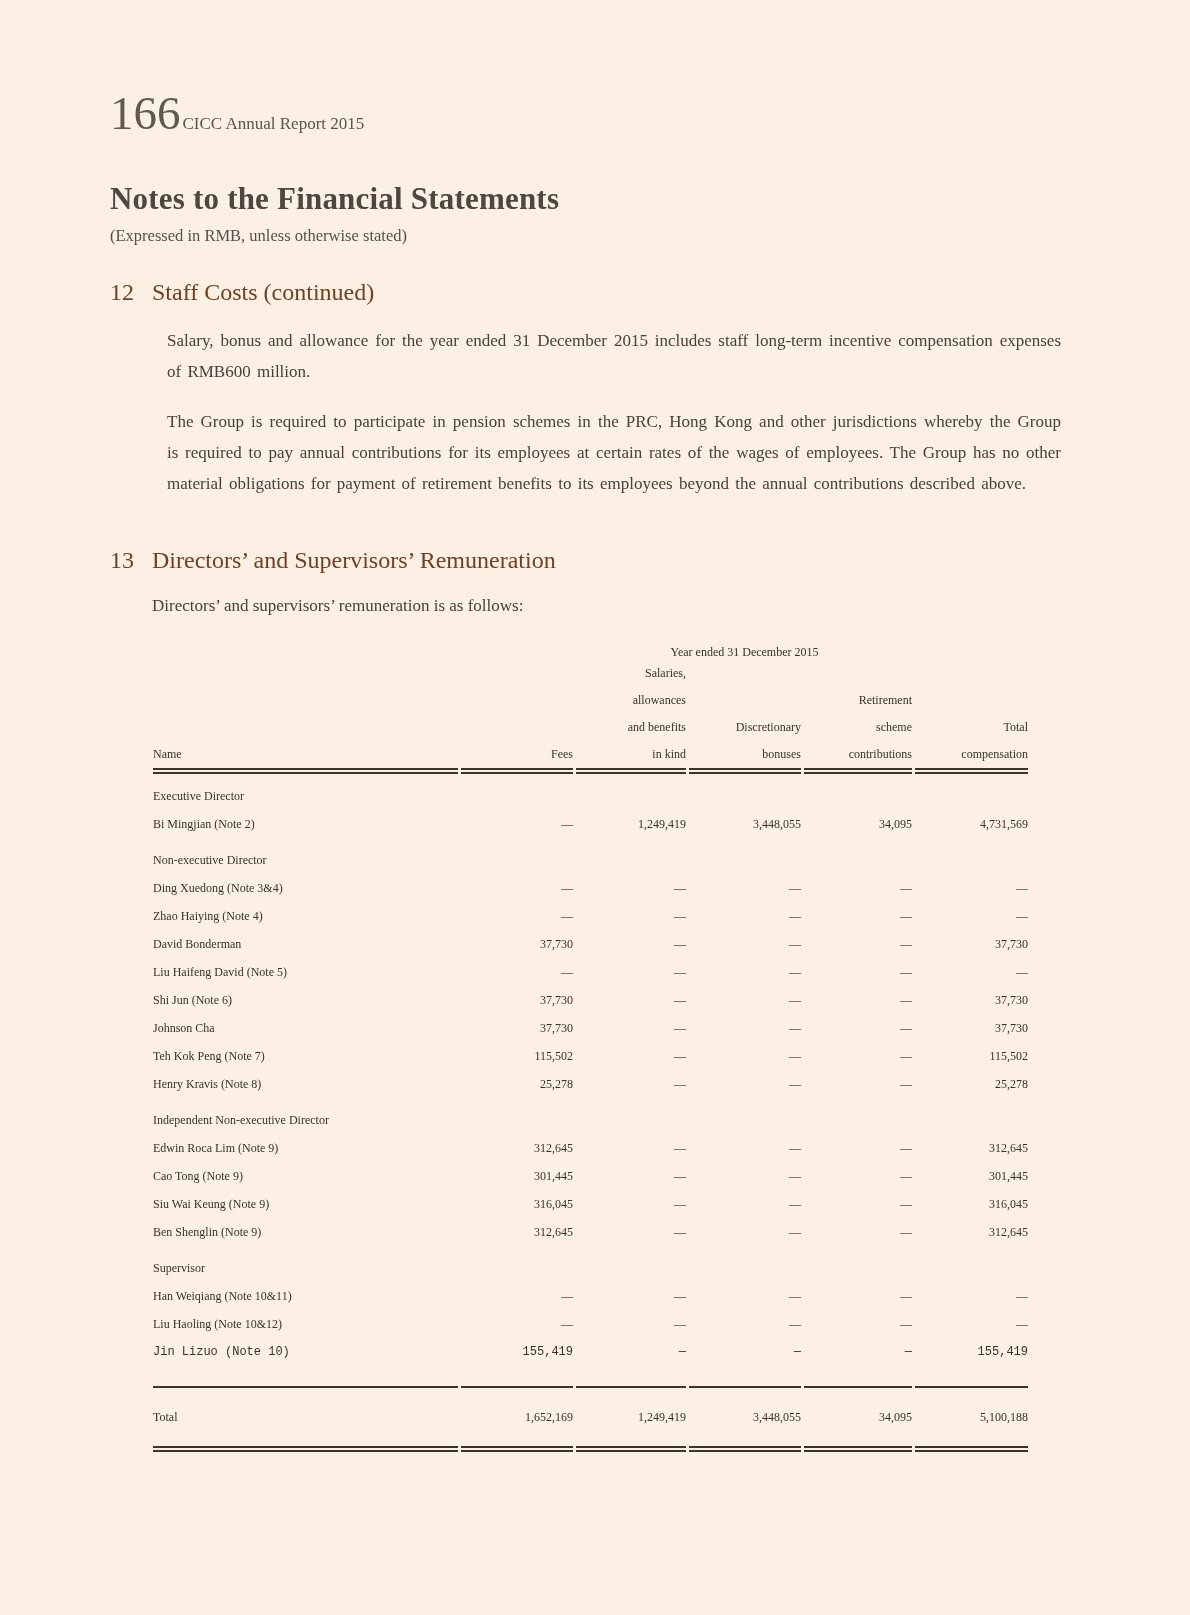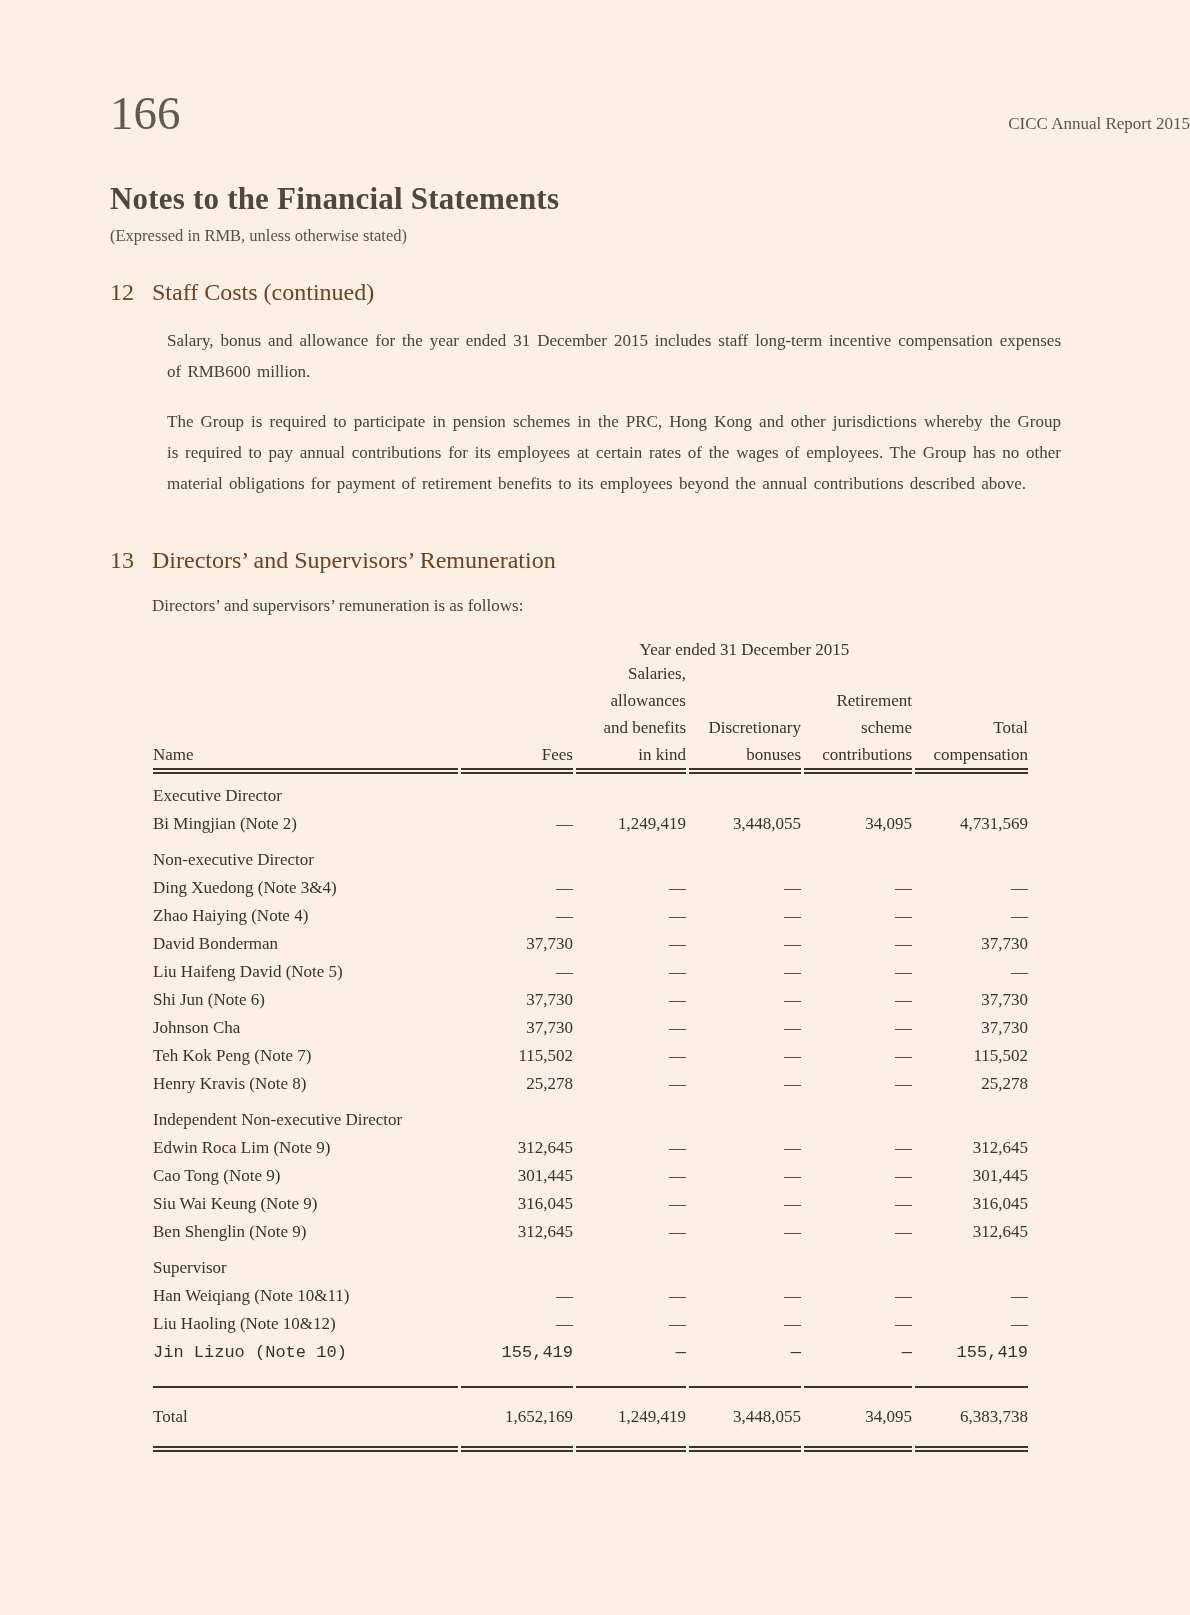--- a/index.html
+++ b/index.html
@@ -16,23 +16,22 @@
   }
   .page {
     position: relative;
     width: 1190px;
     height: 1615px;
   }
   
   .page-header {
     display: flex;
     align-items: baseline;
-    gap: 29px;
+    gap: 2px;
     padding: 90px 0 0 110px;
-    justify-content: space-between;
   }
   .page-number {
     font-size: 47px;
     line-height: 1;
     color: #5e5952;
   }
   .report-name {
     font-size: 17px;
     color: #5a544c;
   }
@@ -73,21 +72,21 @@
     margin: 22px 0 0 42px;
     font-size: 17px;
     color: #46413b;
   }
   
   .remuneration-table {
     margin: 17px 0 0 40px;
     border-collapse: separate;
     border-spacing: 3px 0;
     table-layout: fixed;
-    font-size: 17px;
+    font-size: 12px;
     color: #37322b;
   }
   .remuneration-table td, .remuneration-table th {
     font-weight: normal;
     padding: 0;
   }
   .period-cell {
     text-align: center;
     height: 27px;
     vertical-align: bottom;
@@ -327,19 +326,19 @@
             <td class="num">—</td>
             <td class="num">—</td>
             <td class="num">155,419</td>
           </tr>
           <tr class="total-row">
             <td>Total</td>
             <td class="num">1,652,169</td>
             <td class="num">1,249,419</td>
             <td class="num">3,448,055</td>
             <td class="num">34,095</td>
-            <td class="num">6,383,738</td>
+            <td class="num">5,100,188</td>
           </tr>
         </tbody>
     </table>
   </div>
 
 </div>
 
 </body></html>

